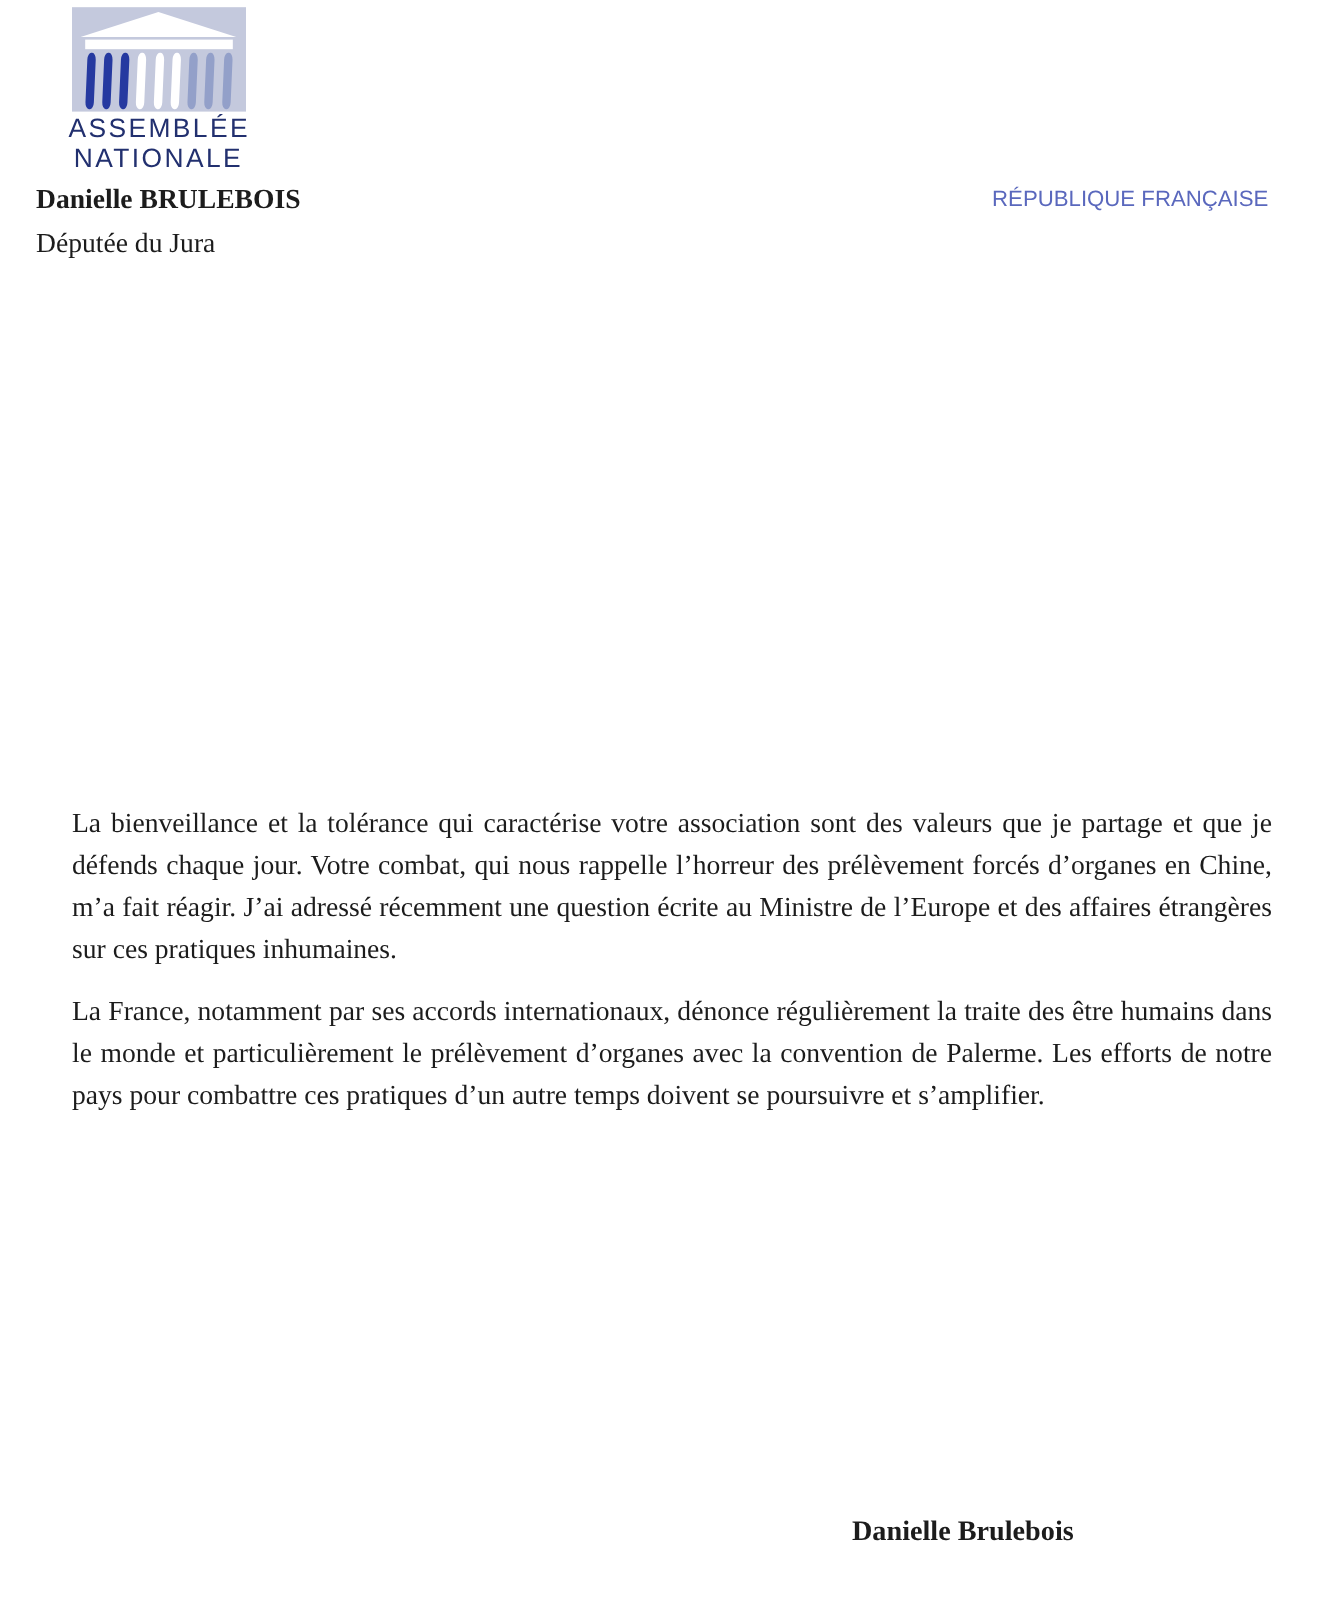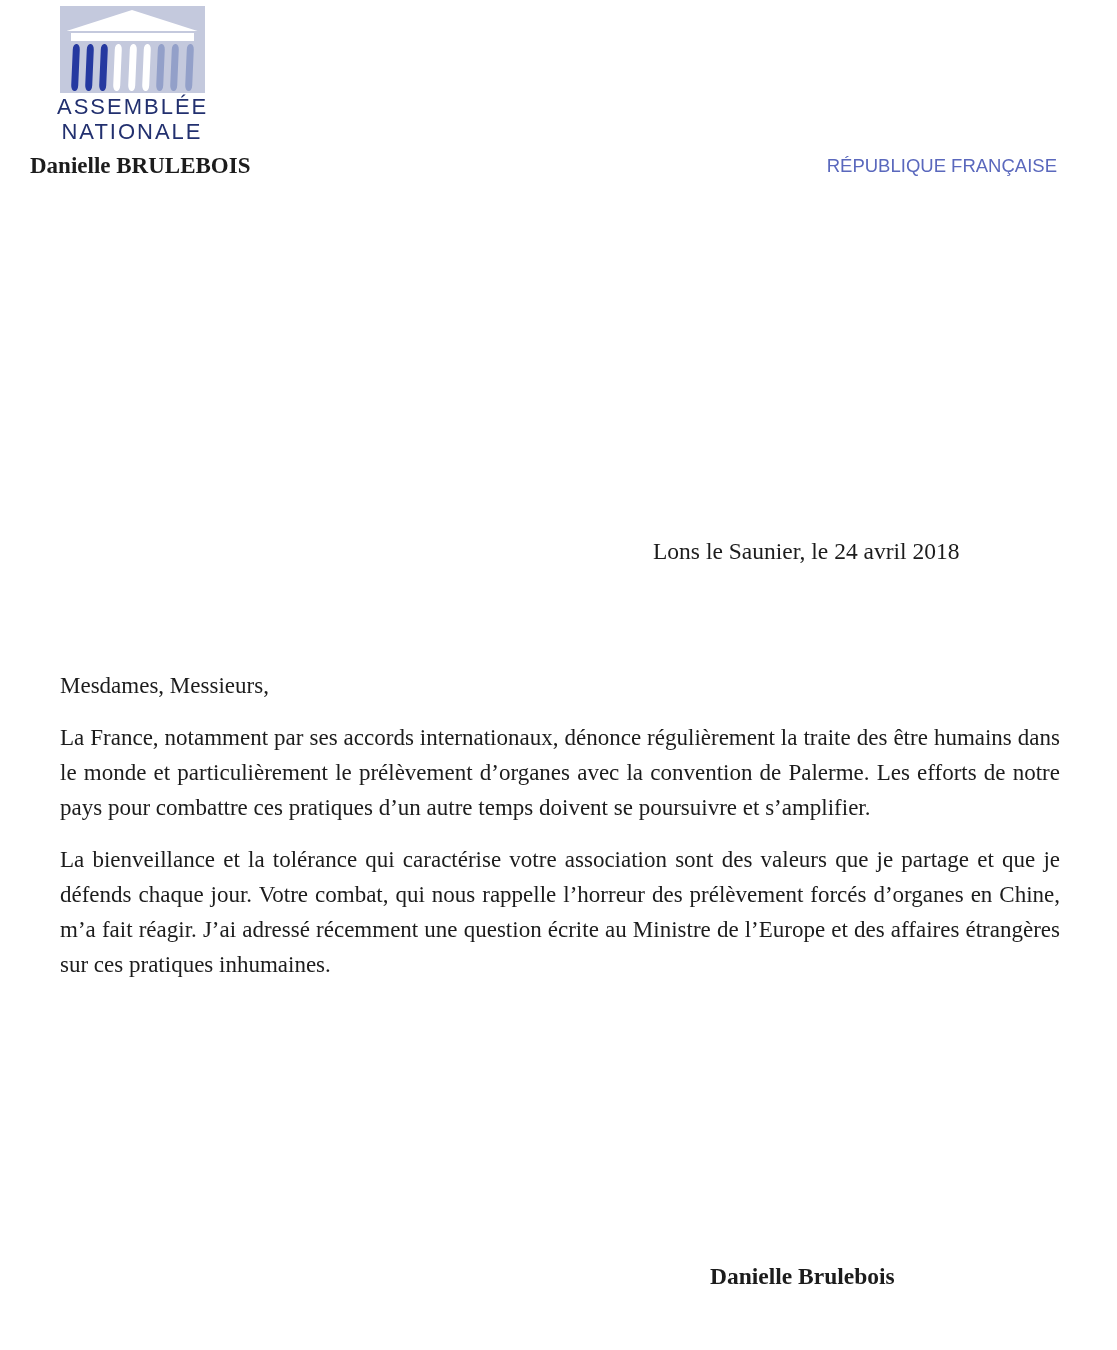--- a/index.html
+++ b/index.html
@@ -147,29 +147,28 @@
         <span class="col-stroke col-light"></span>
         <span class="col-stroke col-light"></span>
       </div>
     </div>
     <div class="logo-caption">ASSEMBLÉE</div>
     <div class="logo-caption">NATIONALE</div>
   </div>
 
   <div class="sender-block">
     <div class="sender-name">Danielle BRULEBOIS</div>
+    <div class="sender-title">Députée du Jura</div>
   </div>
 
   <div class="republic-block">
     <div>RÉPUBLIQUE FRANÇAISE</div>
   </div>
 
-  <div class="dateline">Lons le Saunier, le 24 avril 2018</div>
 
   <div class="letter-body">
-    <p>Mesdames, Messieurs,</p>
+    <p>La bienveillance et la tolérance qui caractérise votre association sont des valeurs que je partage et que je défends chaque jour. Votre combat, qui nous rappelle l’horreur des prélèvement forcés d’organes en Chine, m’a fait réagir. J’ai adressé récemment une question écrite au Ministre de l’Europe et des affaires étrangères sur ces pratiques inhumaines.</p>
     <p>La France, notamment par ses accords internationaux, dénonce régulièrement la traite des être humains dans le monde et particulièrement le prélèvement d’organes avec la convention de Palerme. Les efforts de notre pays pour combattre ces pratiques d’un autre temps doivent se poursuivre et s’amplifier.</p>
-    <p>La bienveillance et la tolérance qui caractérise votre association sont des valeurs que je partage et que je défends chaque jour. Votre combat, qui nous rappelle l’horreur des prélèvement forcés d’organes en Chine, m’a fait réagir. J’ai adressé récemment une question écrite au Ministre de l’Europe et des affaires étrangères sur ces pratiques inhumaines.</p>
   </div>
 
   <div class="signature">Danielle Brulebois</div>
 
 </div>
 
 </body></html>

